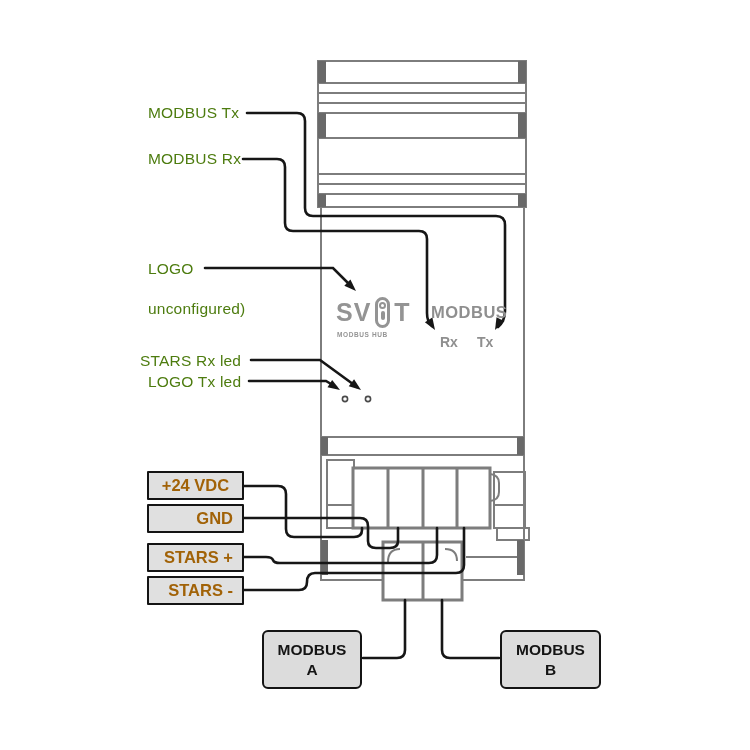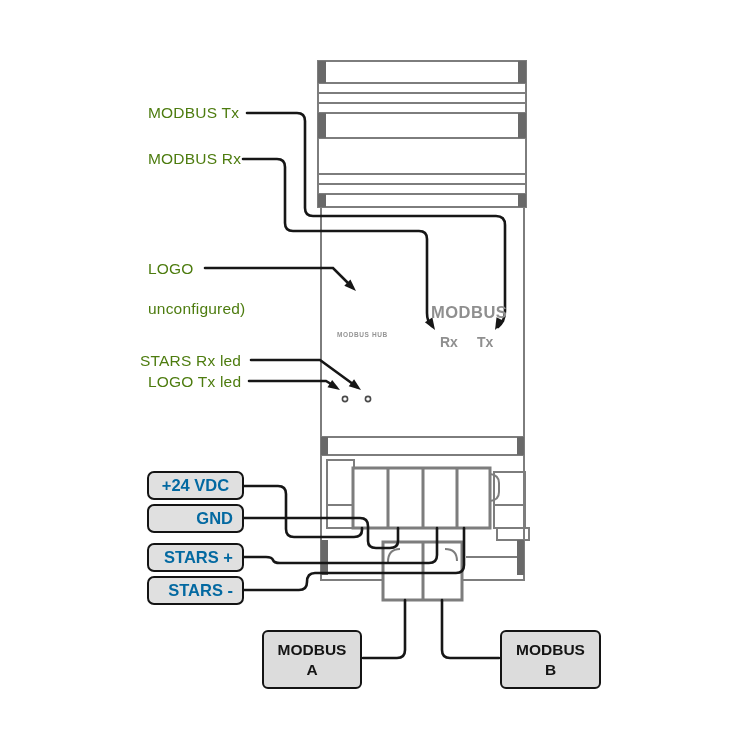--- a/index.html
+++ b/index.html
@@ -1,23 +1,23 @@
 <!DOCTYPE html>
 <html><head>
 <meta charset="utf-8">
 <style>
   html,body{margin:0;padding:0;background:#fff;}
   #canvas{position:relative;width:750px;height:750px;background:#ffffff;overflow:hidden;
           font-family:"Liberation Sans", sans-serif;}
   #diagram-svg{position:absolute;left:0;top:0;}
   .ann{position:absolute;font-size:15.5px;color:#4d7c0f;white-space:nowrap;letter-spacing:0.2px;}
   .tbox{position:absolute;left:147px;width:97px;height:29px;box-sizing:border-box;
-        background:#e0e0e0;border:2.5px solid #141414;border-radius:7px;
+        background:#e0e0e0;border:2.5px solid #141414;border-radius:1px;
         display:flex;align-items:center;justify-content:flex-end;padding-right:9px;
-        font-size:16.5px;font-weight:bold;color:#0369a1;white-space:nowrap;}
+        font-size:16.5px;font-weight:bold;color:#a16207;white-space:nowrap;}
   .tbox.center{justify-content:center;padding-right:0;}
   .bbox{position:absolute;width:100px;height:59px;box-sizing:border-box;
         background:#dcdcdc;border:2.5px solid #141414;border-radius:6px;
         display:flex;flex-direction:column;align-items:center;justify-content:center;
         font-size:15.5px;font-weight:bold;color:#141414;line-height:1.25;}
   .silk{position:absolute;color:#8f8f8f;font-weight:bold;white-space:nowrap;}
   .logo-row{position:absolute;left:336px;top:297px;display:flex;align-items:center;gap:4px;color:#949494;}
   .logo-letters{font-size:25px;font-weight:bold;letter-spacing:1px;line-height:1;}
   .logo-pill{width:15px;height:31px;border:3px solid #949494;border-radius:9px;box-sizing:border-box;
              display:flex;flex-direction:column;align-items:center;}
@@ -119,19 +119,27 @@
 
   <div class="bbox" style="left:262px;top:630px">
     <span>MODBUS</span>
     <span>A</span>
   </div>
   <div class="bbox" style="left:500px;top:630px;width:101px">
     <span>MODBUS</span>
     <span>B</span>
   </div>
 
+  <div class="logo-row">
+    <span class="logo-letters">SV</span>
+    <span class="logo-pill">
+      <span class="logo-ring"></span>
+      <span class="logo-bar"></span>
+    </span>
+    <span class="logo-letters">T</span>
+  </div>
   <div class="logo-sub">MODBUS HUB</div>
 
   <div class="silk" style="left:431px;top:303px;font-size:16.5px;letter-spacing:0.5px">MODBUS</div>
   <div class="silk" style="left:440px;top:334px;font-size:14px">Rx</div>
   <div class="silk" style="left:477px;top:334px;font-size:14px">Tx</div>
 
 </div>
 
 </body></html>

